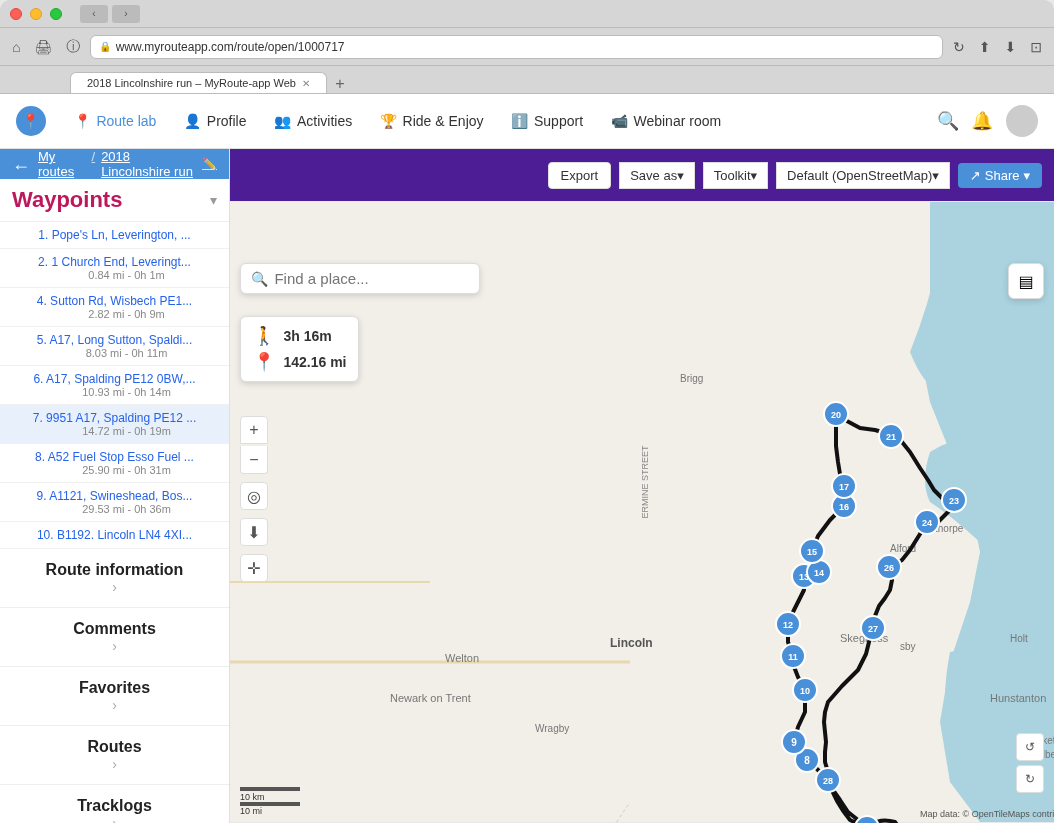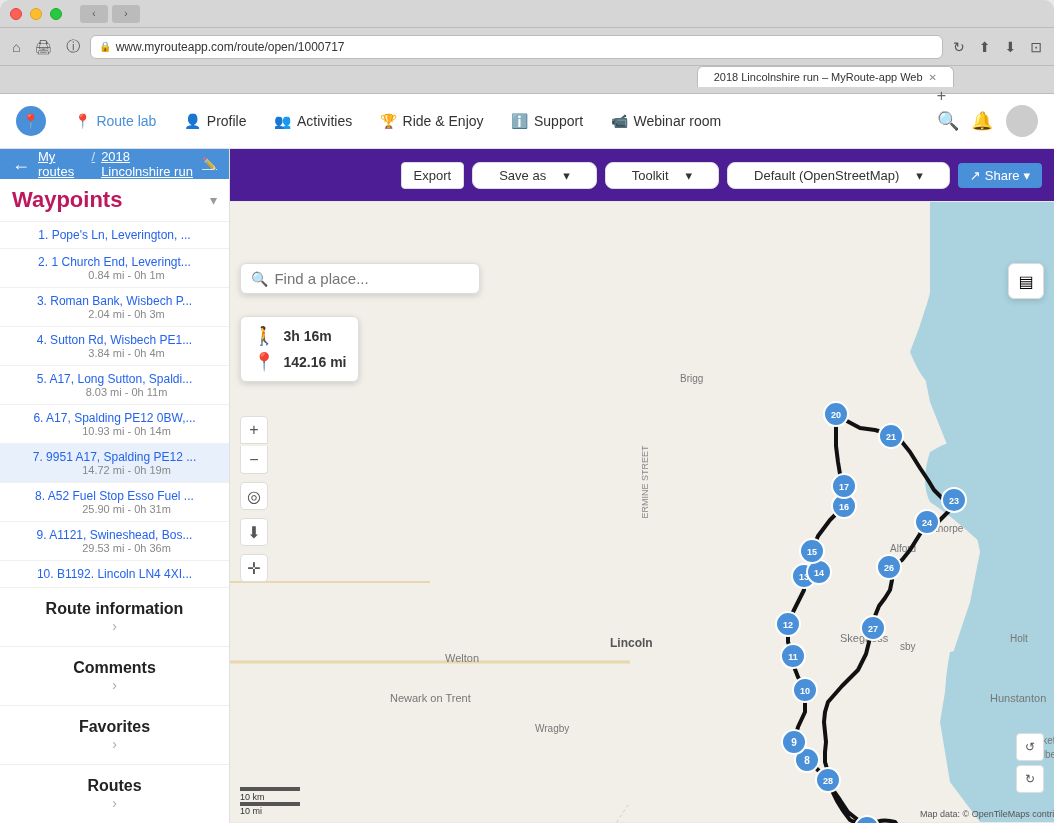--- a/index.html
+++ b/index.html
@@ -48,23 +48,22 @@
     }
     .lock-icon { color: #888; font-size: 10px; }
     .toolbar-btn { background: none; border: none; cursor: pointer; color: #555; font-size: 14px; padding: 2px 4px; }
 
     
     .tab-bar {
       background: #d6d6d6;
       height: 28px;
       display: flex;
       align-items: flex-end;
-      padding: 0 100px;
+      padding: 0 70px;
       border-bottom: 1px solid #bbb;
-      flex-direction: column;
     }
     .tab {
       background: white;
       border: 1px solid #bbb;
       border-bottom: none;
       border-radius: 6px 6px 0 0;
       padding: 4px 16px;
       font-size: 11px;
       color: #333;
       display: flex;
@@ -160,27 +159,27 @@
       color: white;
       flex: 1;
       text-decoration: underline;
     }
     .breadcrumb-sep { opacity: 0.7; }
     .route-title-link { color: white; display: flex; align-items: center; }
     .edit-icon { font-size: 12px; opacity: 0.8; }
     .toolbar-dropdown-btn {
       background: white;
       border: 1px solid #ddd;
-      border-radius: 8px;
-      padding: 5px 26px;
+      border-radius: 0;
+      padding: 5px 10px;
       font-size: 13px;
       cursor: pointer;
       display: flex;
       align-items: center;
-      gap: 17px;
+      gap: 0;
       color: #333;
     }
     .export-btn {
       background: white;
       border: 1px solid #ddd;
       border-radius: 4px;
       padding: 5px 12px;
       font-size: 13px;
       cursor: pointer;
       color: #333;
@@ -460,26 +459,22 @@
     <div id="waypoints-list">
     <div class="waypoint-item">
     <div class="waypoint-name">1. Pope's Ln, Leverington, ...</div>
 
   </div>
         <div class="waypoint-item">
     <div class="waypoint-name">2. 1 Church End, Leveringt...</div>
     <div class="waypoint-meta">0.84 mi - 0h 1m</div>
   </div>
         <div class="waypoint-item">
-    <div class="waypoint-name">3. Roman Bank, Wisbech P...</div>
-    <div class="waypoint-meta">2.04 mi - 0h 3m</div>
-  </div>
-        <div class="waypoint-item">
     <div class="waypoint-name">4. Sutton Rd, Wisbech PE1...</div>
-    <div class="waypoint-meta">3.84 mi - 0h 4m</div>
+    <div class="waypoint-meta">2.82 mi - 0h 9m</div>
   </div>
         <div class="waypoint-item">
     <div class="waypoint-name">5. A17, Long Sutton, Spaldi...</div>
     <div class="waypoint-meta">8.03 mi - 0h 11m</div>
   </div>
         <div class="waypoint-item">
     <div class="waypoint-name">6. A17, Spalding PE12 0BW,...</div>
     <div class="waypoint-meta">10.93 mi - 0h 14m</div>
   </div>
         <div class="waypoint-item active">

